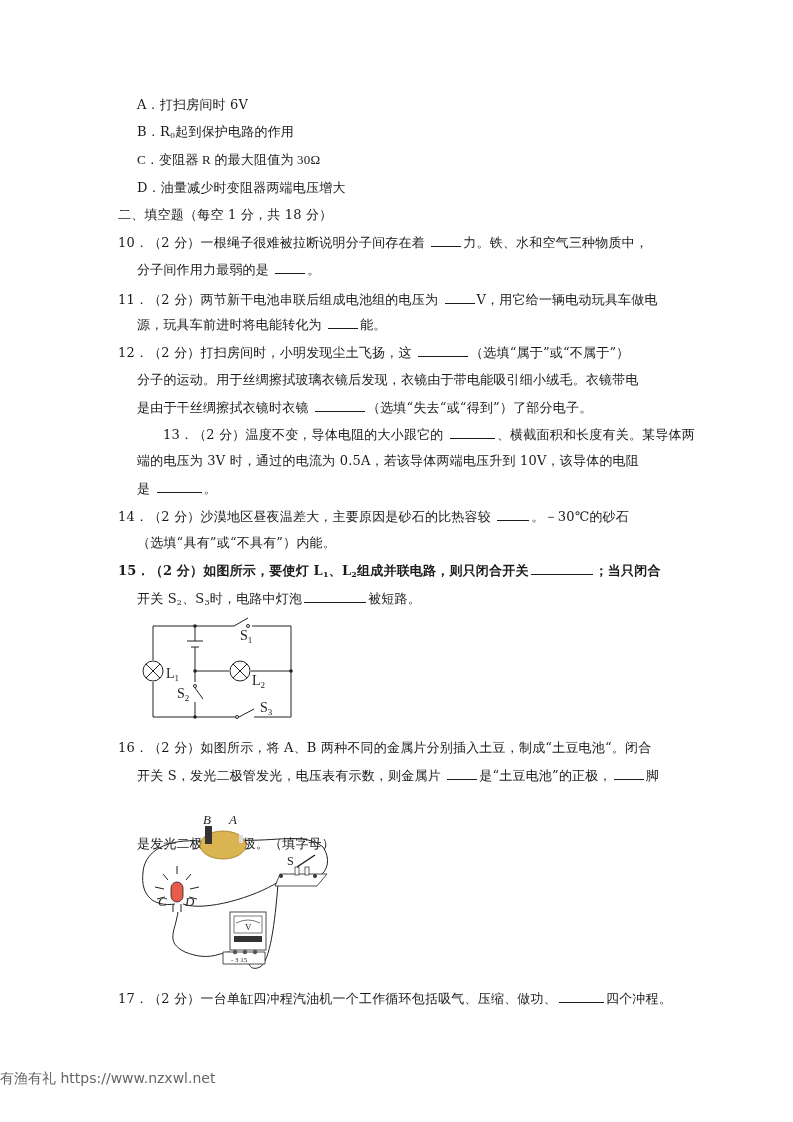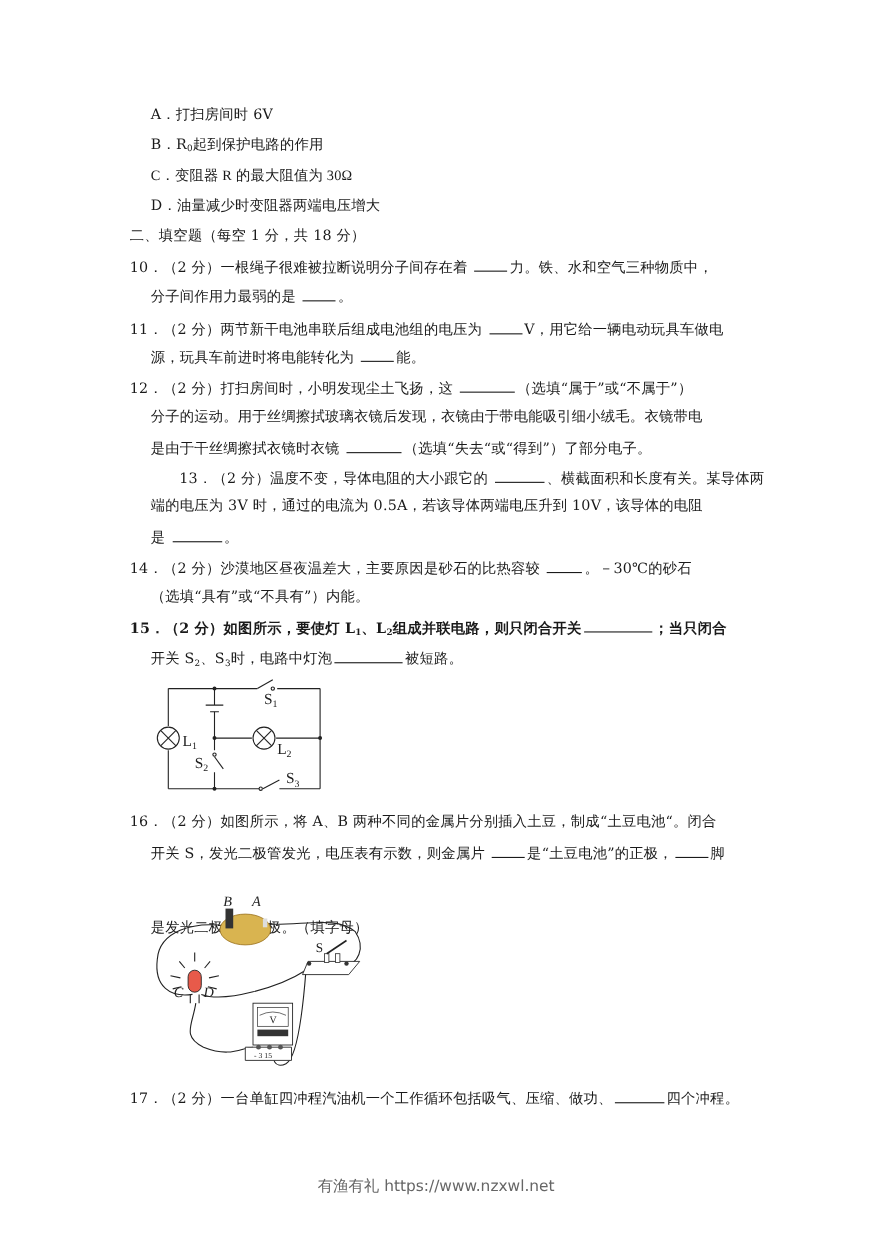--- a/index.html
+++ b/index.html
@@ -12,21 +12,21 @@
     position: absolute; white-space: nowrap;
     font-size: 13px; line-height: 16px; letter-spacing: 0.2px;
   }
   .blank {
     display: inline-block; border-bottom: 1px solid #1a1a1a;
     height: 12px; vertical-align: baseline; margin: 0 2px;
   }
   .sub { font-size: 8px; vertical-align: -2px; }
   .footer {
     position: absolute; left: 0; width: 793px; top: 1070px;
-    text-align: center; font-family: "DejaVu Sans", sans-serif;
+    font-family: "DejaVu Sans", sans-serif;
     font-size: 14px; color: #666666;
   }
   svg { position: absolute; }
 </style>
 </head>
 <body>
 
 <div class="line" style="left:137px; top:97px;">A．打扫房间时 6V</div>
 <div class="line" style="left:137px; top:124px;"><span>B．R</span><span class="sub">0</span><span>起到保护电路的作用</span></div>
 <div class="line" style="left:137px; top:152px;font-family:Liberation Serif, serif;">C．变阻器 R 的最大阻值为 30Ω</div>

